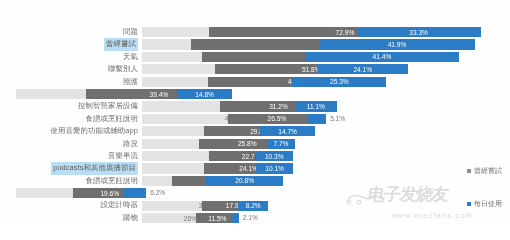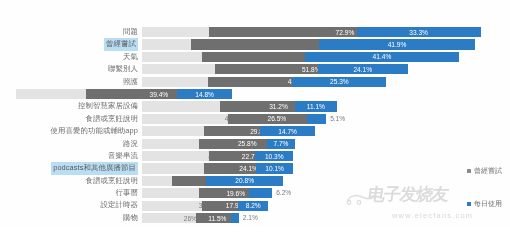--- a/index.html
+++ b/index.html
@@ -360,21 +360,20 @@
           </div>
           <div class="seg seg-mid" style="width: 111.228px; left: 30.132px;">
             <span>29.9%</span>
           </div>
           <div class="seg seg-blue" style="width: 77.376px; left: 63.984px;">
             <span>20.8%</span>
           </div>
         </div>
       </div>
       <div class="row">
-        <div class="cat-label">行事曆</div>
         <div class="bars">
           <div class="seg seg-total" style="width: 130.2px;">
             <span>35%</span>
           </div>
           <div class="seg seg-mid" style="width: 72.912px; left: 57.288px;">
             <span>19.6%</span>
           </div>
           <div class="seg seg-blue outside" style="width: 23.064px; left: 107.136px;"></div>
           <div class="ext-label" style="left: 134.2px;">6.2%</div>
         </div>

